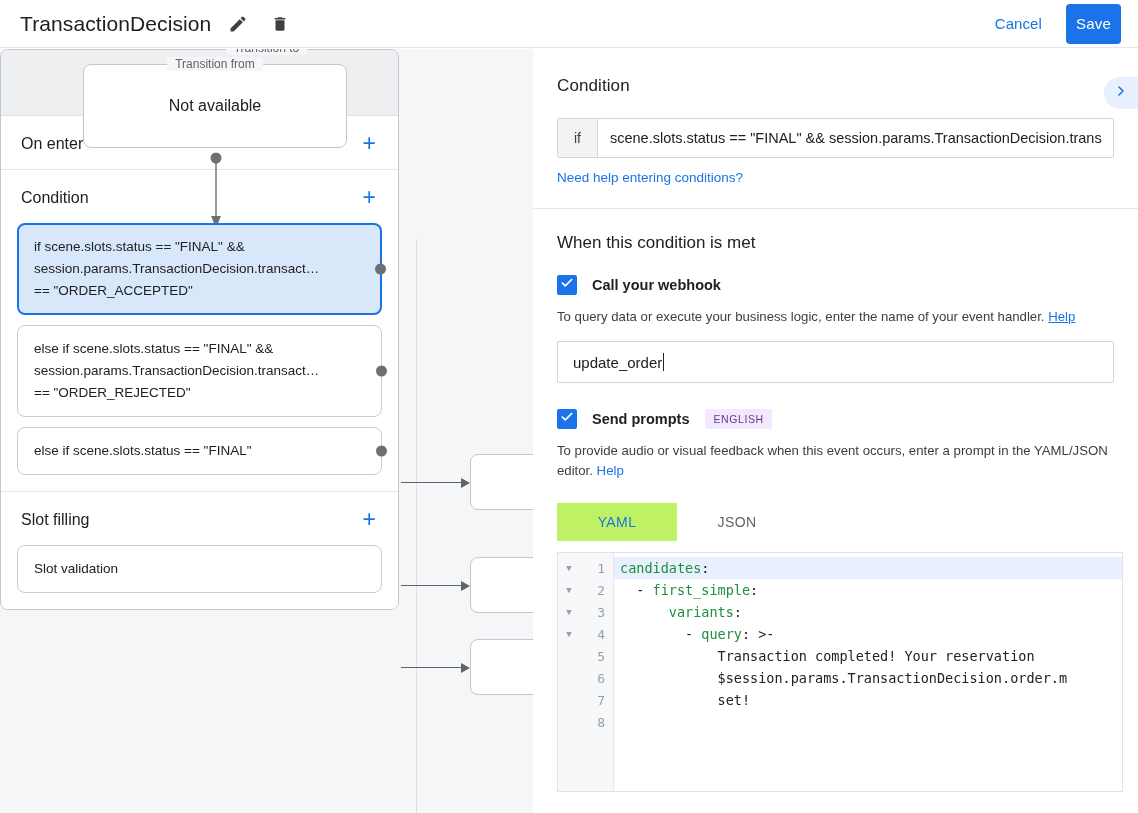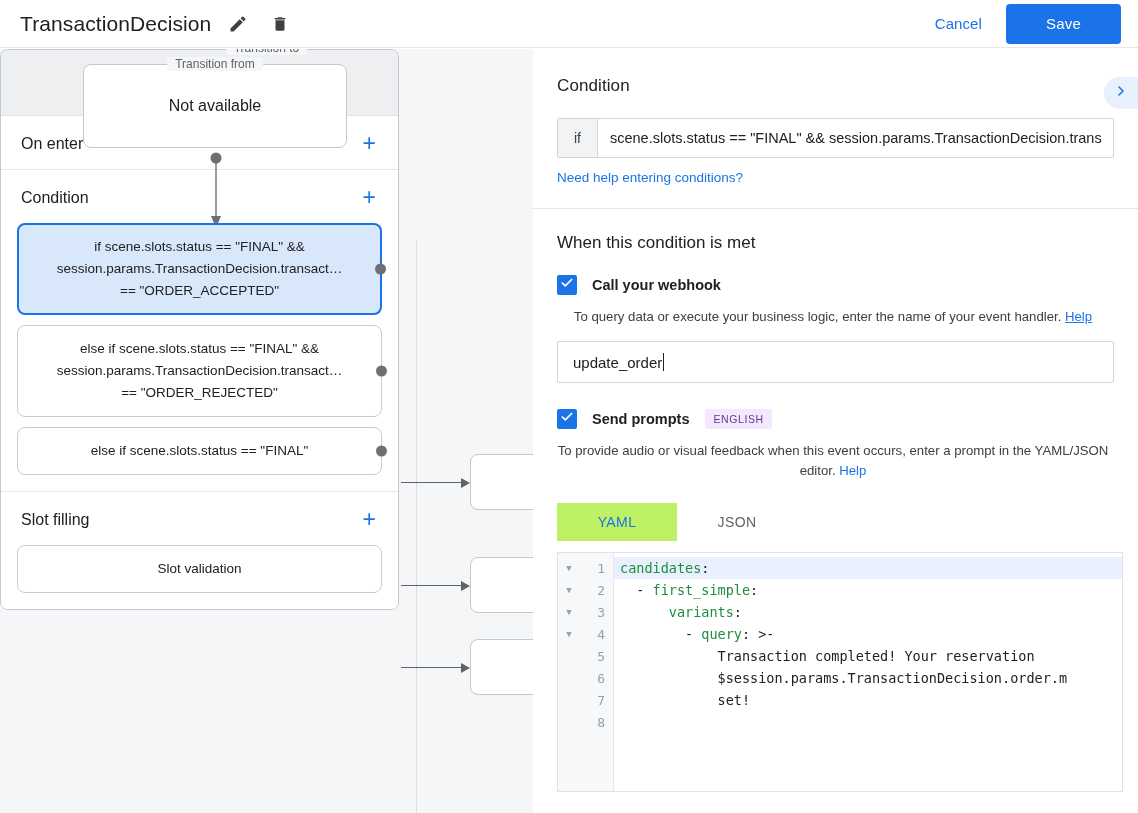--- a/index.html
+++ b/index.html
@@ -34,21 +34,21 @@
   .topbar-spacer { flex: 1 1 auto; }
   .cancel-btn {
     color: #1a73e8; font-size: 15px; background: none; border: none;
     padding: 8px 10px; cursor: pointer; font-family: inherit;
     letter-spacing: .1px;
   }
   .save-btn {
     margin-left: 14px; margin-right: 17px;
     background: #1a73e8; color: #fff; border: none; border-radius: 4px;
     font-size: 15px; font-family: inherit; letter-spacing: .2px;
-    padding: 0 40px; height: 40px; cursor: pointer;
+    padding: 0 10px; height: 40px; cursor: pointer;
   }
 
   
   .canvas {
     position: absolute; left: 0; top: 49px; width: 533px; height: 764px;
     background: #f5f6f8; overflow: hidden;
   }
   .canvas-inner { position: relative; width: 533px; height: 764px; }
 
   
@@ -85,21 +85,21 @@
     position: absolute; top: -8px; left: 50%; transform: translateX(-50%);
     background: #f5f6f8; padding: 0 8px; font-size: 12px; color: #5f6368;
   }
   .scene-head {
     background: #eeeff1; padding: 12px 0 14px;
     text-align: center; border-bottom: 1px solid #dfe1e5;
   }
   .scene-head .name { font-size: 17px; color: #202124; }
   .scene-head .sub { font-size: 12.5px; color: #5f6368; margin-top: 5px; }
 
-  .section { border-bottom: 1px solid #e4e6ea; padding: 0 0 0 0; background:#fff;text-align:center; }
+  .section { border-bottom: 1px solid #e4e6ea; padding: 0 0 0 0; background:#fff; }
   .section:last-child { border-bottom: none; }
   .section-head {
     display: flex; align-items: center; justify-content: space-between;
     padding: 16px 18px 14px 20px;
   }
   .section-head .title { font-size: 16px; color: #202124; }
   .plus-btn {
     color: #1a73e8; font-size: 23px; line-height: 1; cursor: pointer;
     padding: 0 4px; user-select: none;
   }
@@ -183,21 +183,20 @@
     flex: 0 0 auto;
   }
   .check-label { margin-left: 15px; font-size: 14.5px; font-weight: bold; color: #202124; }
   .badge {
     margin-left: 16px; background: #f3e8fd; color: #5f3d8c;
     font-size: 10.5px; letter-spacing: .6px; padding: 4px 8px; border-radius: 3px;
   }
   .helper {
     margin-top: 12px; font-size: 13.2px; color: #3c4043; line-height: 20px;
     max-width: 552px;
-    text-align: center;
   }
   .text-input {
     margin-top: 14px; width: 100%; height: 42px;
     border: 1px solid #d3d5d9; border-radius: 2px;
     padding: 0 15px; font-size: 15px; color: #202124;
     font-family: inherit; display: flex; align-items: center;
     background: #fff;
   }
   .caret {
     display: inline-block; width: 1px; height: 18px; background: #202124;

